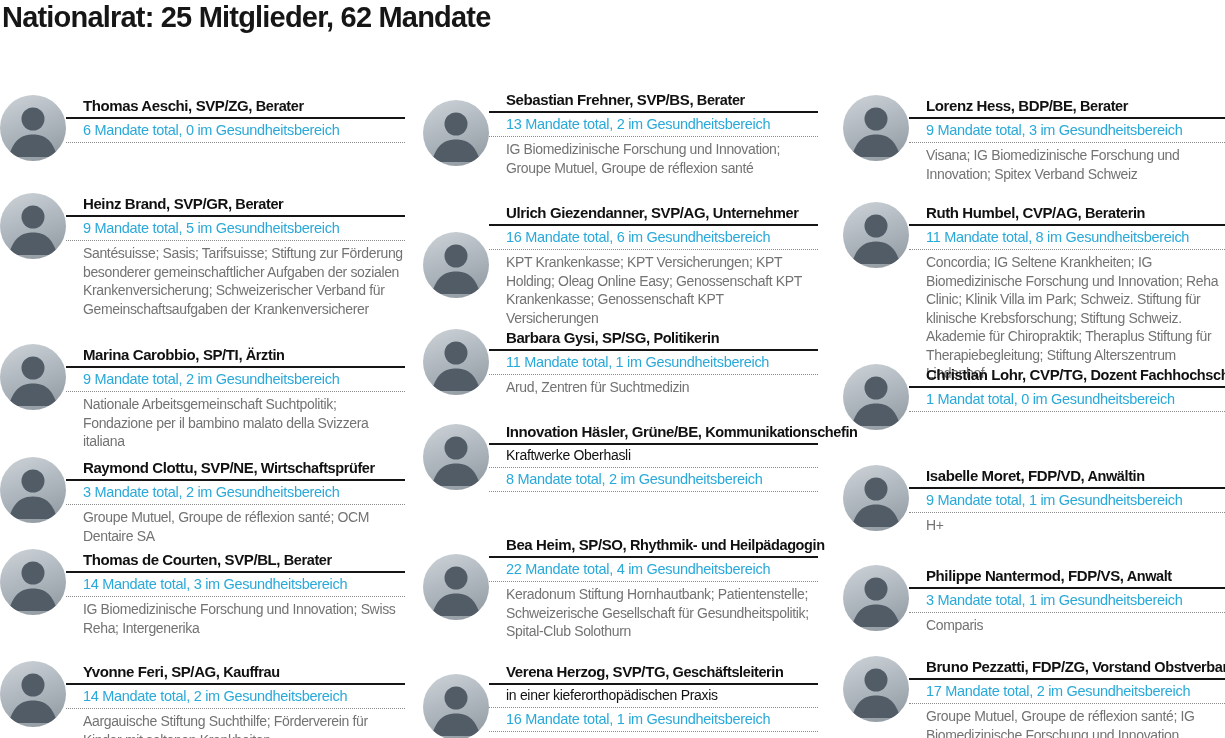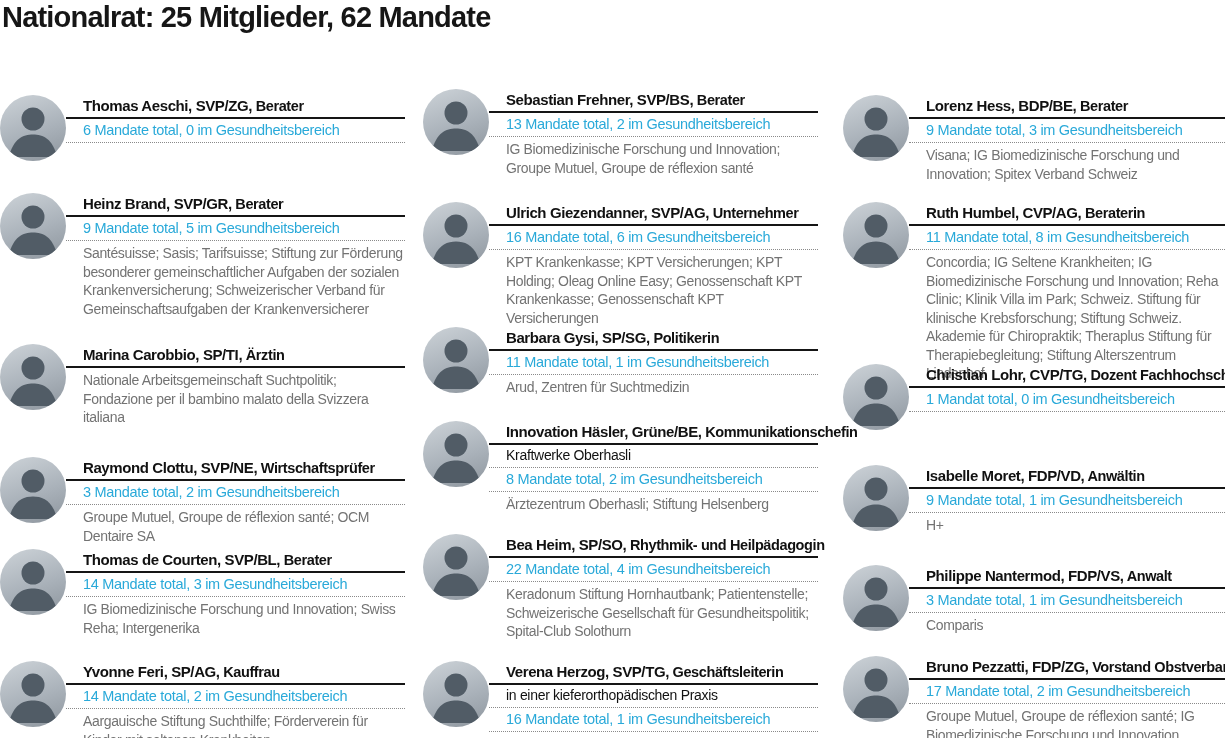--- a/index.html
+++ b/index.html
@@ -8,21 +8,21 @@
     position: relative;
     font-family: "Liberation Sans", "DejaVu Sans", sans-serif;
     color: #111;
   }
   .title {
     position: absolute; top: 1px; left: 2px;
     font-size: 29px; font-weight: 800; letter-spacing: -0.8px; color: #161616;
   }
   .person { position: absolute; display: flex; align-items: flex-start; }
   .c1 { left: 0;   width: 405px; }
-  .c2 { left: 423px; width: 395px; }
+  .c2 { left: 423px; width: 395px; align-items: center; }
   .c3 { left: 843px; width: 382px; }
   .pic {
     flex: 0 0 66px; width: 66px; height: 66px; border-radius: 50%;
     background: linear-gradient(160deg, #cdd3d8 0%, #aab2ba 55%, #8d959d 100%);
     overflow: hidden;
   }
   .pic svg { display: block; }
   .info { flex: 1 1 auto; min-width: 0; margin-top: 1px; }
   .head {
     font-size: 14.5px; letter-spacing: -0.4px; line-height: 20px;
@@ -84,20 +84,21 @@
 <article class="person c1" style="top:344px">
   <div class="pic">
     <svg viewBox="0 0 66 66" width="66" height="66">
       <circle cx="33" cy="24" r="11.5" fill="#515c66"></circle>
       <path d="M9 62 C13 44 23 39.5 33 39.5 C43 39.5 53 44 57 62 Z" fill="#515c66"></path>
     </svg>
   </div>
   <div class="info">
     <h3 class="head"><b>Marina Carobbio, SP/TI,</b> <span>Ärztin</span></h3>
 
+    <div class="mandates">9 Mandate total, 2 im Gesundheitsbereich</div>
     <div class="orgs">Nationale Arbeitsgemeinschaft Suchtpolitik; Fondazione per il bambino malato della Svizzera italiana</div>
   </div>
 </article>
 <article class="person c1" style="top:457px">
   <div class="pic">
     <svg viewBox="0 0 66 66" width="66" height="66">
       <circle cx="33" cy="24" r="11.5" fill="#515c66"></circle>
       <path d="M9 62 C13 44 23 39.5 33 39.5 C43 39.5 53 44 57 62 Z" fill="#515c66"></path>
     </svg>
   </div>
@@ -183,21 +184,20 @@
   <div class="pic">
     <svg viewBox="0 0 66 66" width="66" height="66">
       <circle cx="33" cy="24" r="11.5" fill="#515c66"></circle>
       <path d="M9 62 C13 44 23 39.5 33 39.5 C43 39.5 53 44 57 62 Z" fill="#515c66"></path>
     </svg>
   </div>
   <div class="info">
     <h3 class="head"><b>Innovation Häsler, Grüne/BE,</b> <span>Kommunikationschefin</span></h3>
     <div class="head2">Kraftwerke Oberhasli</div>
     <div class="mandates">8 Mandate total, 2 im Gesundheitsbereich</div>
-    <div class="orgs">Ärztezentrum Oberhasli; Stiftung Helsenberg</div>
   </div>
 </article>
 <article class="person c2" style="top:534px">
   <div class="pic">
     <svg viewBox="0 0 66 66" width="66" height="66">
       <circle cx="33" cy="24" r="11.5" fill="#515c66"></circle>
       <path d="M9 62 C13 44 23 39.5 33 39.5 C43 39.5 53 44 57 62 Z" fill="#515c66"></path>
     </svg>
   </div>
   <div class="info">

